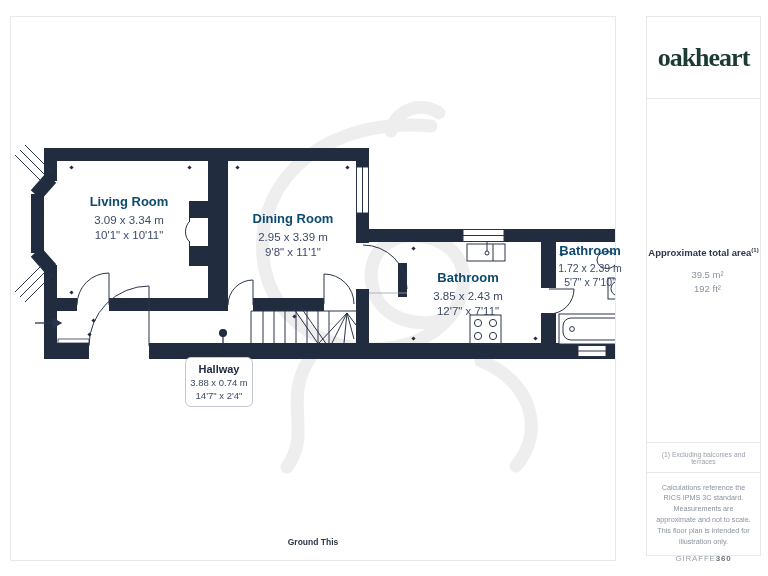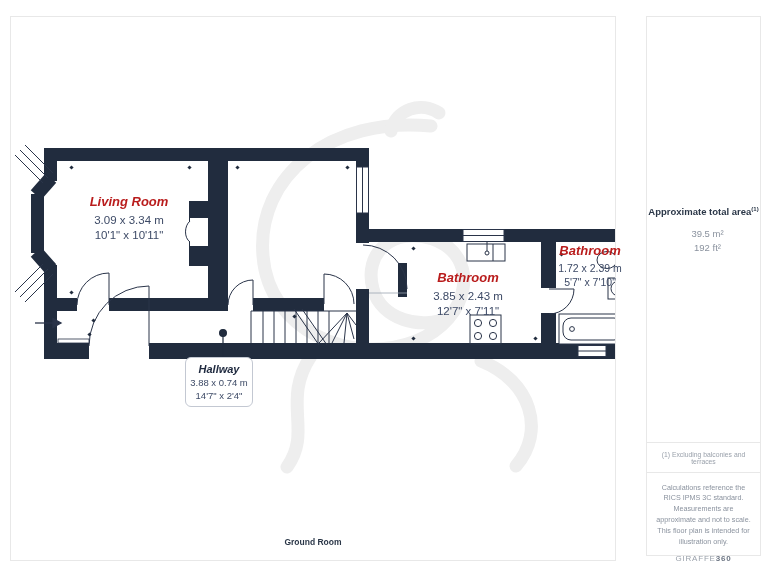--- a/index.html
+++ b/index.html
@@ -22,25 +22,25 @@
   #footnote-section{height:30px;}
   .footnote{font-size:6.8px;color:#9aa1ab;text-align:center;padding:0 4px;}
   #disclaimer-section{height:82px;border-bottom:none;padding:4px 7px;}
   .disclaimer{font-size:7.2px;color:#8a929e;text-align:center;line-height:1.5;margin-top:18px;}
   .giraffe{margin-top:7px;font-size:8px;letter-spacing:.8px;color:#9aa1ab;text-align:right;}
   .giraffe b{color:#6d7684;}
 
   
   .room-label{position:absolute;transform:translateX(-50%);text-align:center;color:#3d4a66;
     font-size:11.5px;line-height:1.3;white-space:nowrap;}
-  .room-label .rname{font-size:13px;font-weight:700;color:#b91c1c;margin-bottom:2px;font-style:italic;}
+  .room-label .rname{font-size:13px;font-weight:700;color:#0c4a6e;margin-bottom:2px;}
   #hallway-box{position:absolute;left:174px;top:340px;width:68px;background:#fff;
     border:1px solid #c3c8d2;border-radius:6px;padding:4px 2px;text-align:center;
     font-size:9.5px;color:#3d4a66;line-height:1.35;white-space:nowrap;box-sizing:border-box;}
-  #hallway-box .rname{font-size:11px;font-weight:700;color:#202b40;font-style:italic;}
+  #hallway-box .rname{font-size:11px;font-weight:700;color:#202b40;}
   #floor-label{position:absolute;left:50%;transform:translateX(-50%);bottom:13px;
     font-size:8.5px;font-weight:700;color:#2b3748;}
   svg{position:absolute;left:0;top:0;}
 </style>
 </head>
 <body>
 
 <div class="panel" id="plan-panel">
 
   <svg width="604" height="543" viewBox="10 16 604 543">
@@ -214,40 +214,48 @@
       <rect x="559" y="252" width="3" height="3" transform="rotate(45 560.5 253.5)"></rect>
       <rect x="619" y="252" width="3" height="3" transform="rotate(45 620.5 253.5)"></rect>
     </g>
   </svg>
 
   <div class="room-label" style="left:118px;top:177px;">
     <div class="rname">Living Room</div>
     <div>3.09 x 3.34 m</div>
     <div>10'1" x 10'11"</div>
   </div>
+  <div class="room-label" style="left:282px;top:194px;">
+    <div class="rname">Dining Room</div>
+    <div>2.95 x 3.39 m</div>
+    <div>9'8" x 11'1"</div>
+  </div>
   <div class="room-label" style="left:457px;top:253px;">
     <div class="rname">Bathroom</div>
     <div>3.85 x 2.43 m</div>
     <div>12'7" x 7'11"</div>
   </div>
   <div class="room-label" style="left:579px;top:226px;font-size:10.5px;">
     <div class="rname">Bathroom</div>
     <div>1.72 x 2.39 m</div>
     <div>5'7" x 7'10"</div>
   </div>
   <div id="hallway-box">
     <div class="rname">Hallway</div>
     <div>3.88 x 0.74 m</div>
     <div>14'7" x 2'4"</div>
   </div>
 
-  <div id="floor-label">Ground Room</div>
+  <div id="floor-label">Ground This</div>
 </div>
 
 <div class="panel" id="side-panel">
+  <div class="side-section" id="logo-section">
+    <div class="logo">oakheart</div>
+  </div>
 
   <div class="side-section" id="area-section">
     <div class="area-title">
       <span>Approximate total area</span><sup>(1)</sup>
     </div>
     <div class="area-val">39.5 m²</div>
     <div class="area-val">192 ft²</div>
   </div>
 
   <div class="side-section" id="footnote-section">

